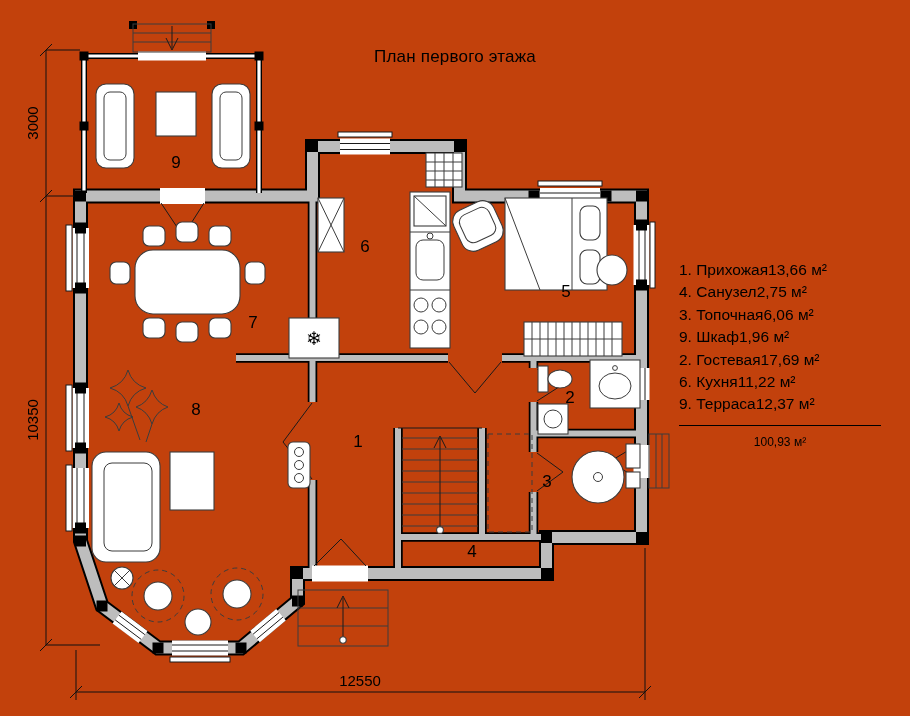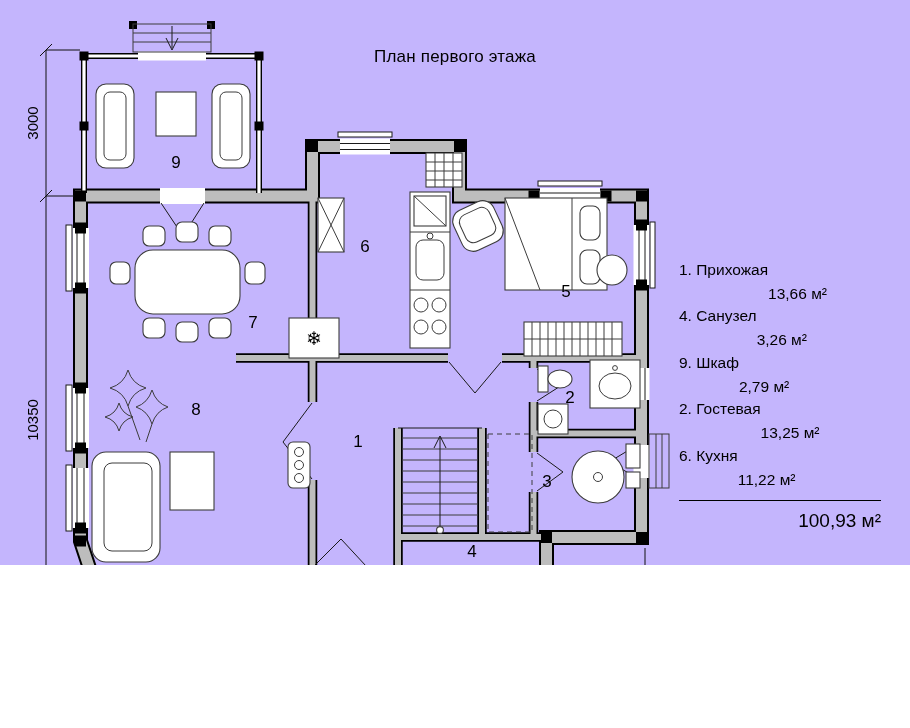--- a/index.html
+++ b/index.html
@@ -1,27 +1,27 @@
 <!DOCTYPE html>
 <html><head>
 <meta charset="utf-8">
 <style>
   * { margin:0; padding:0; box-sizing:border-box; }
   html,body { background:#fff; }
   body { font-family:"Liberation Sans", sans-serif; color:#000; }
-  .canvas { position:relative; width:910px; height:565px; background:#c4b5fd; overflow:hidden;text-decoration:underline; }
+  .canvas { position:relative; width:910px; height:716px; background:#c2410c; overflow:hidden;text-decoration:underline; }
   .title { position:absolute; top:47px; left:0; width:910px; text-align:center;
            font-size:17px; letter-spacing:.2px; color:#000; }
   .plan-svg { position:absolute; left:0; top:0; }
 
   .legend { position:absolute; left:679px; top:259px; width:202px; font-size:15.5px; }
   .legend-row { display:flex; justify-content:flex-start; line-height:22.4px; white-space:nowrap; }
-  .legend-area { text-align:right;margin-top:24px; }
+  .legend-area { text-align:right; }
   .legend-divider { border-top:1.6px solid #000; margin-top:9px; }
-  .legend-total { text-align:right; margin-top:9px; font-size:19px; }
+  .legend-total { text-align:center; margin-top:9px; font-size:12px; }
 
   svg text { font-family:"Liberation Sans", sans-serif; fill:#000; }
   .room-num { font-size:17px; }
   .dim-label { font-size:15px; }
 
   .wb { stroke:#000; stroke-width:15; fill:none; stroke-linejoin:miter; }
   .wg { stroke:#bdbdbd; stroke-width:11; fill:none; stroke-linejoin:miter; }
   .tb { stroke:#000; stroke-width:6; fill:none; }
   .tw { stroke:#fff; stroke-width:3.2; fill:none; }
   .ib { stroke:#000; stroke-width:9.5; fill:none; }
@@ -348,31 +348,39 @@
     </g>
   </svg>
 
   <div class="legend">
     <div class="legend-row">
       <span>1. Прихожая</span>
       <span class="legend-area">13,66 м²</span>
     </div>
     <div class="legend-row">
       <span>4. Санузел</span>
-      <span class="legend-area">3,26 м²</span>
+      <span class="legend-area">2,75 м²</span>
+    </div>
+    <div class="legend-row">
+      <span>3. Топочная</span>
+      <span class="legend-area">6,06 м²</span>
     </div>
     <div class="legend-row">
       <span>9. Шкаф</span>
-      <span class="legend-area">2,79 м²</span>
+      <span class="legend-area">1,96 м²</span>
     </div>
     <div class="legend-row">
       <span>2. Гостевая</span>
-      <span class="legend-area">13,25 м²</span>
+      <span class="legend-area">17,69 м²</span>
     </div>
     <div class="legend-row">
       <span>6. Кухня</span>
       <span class="legend-area">11,22 м²</span>
+    </div>
+    <div class="legend-row">
+      <span>9. Терраса</span>
+      <span class="legend-area">12,37 м²</span>
     </div>
     <div class="legend-divider"></div>
     <div class="legend-total">100,93 м²</div>
   </div>
 
 </div>
 
 </body></html>

